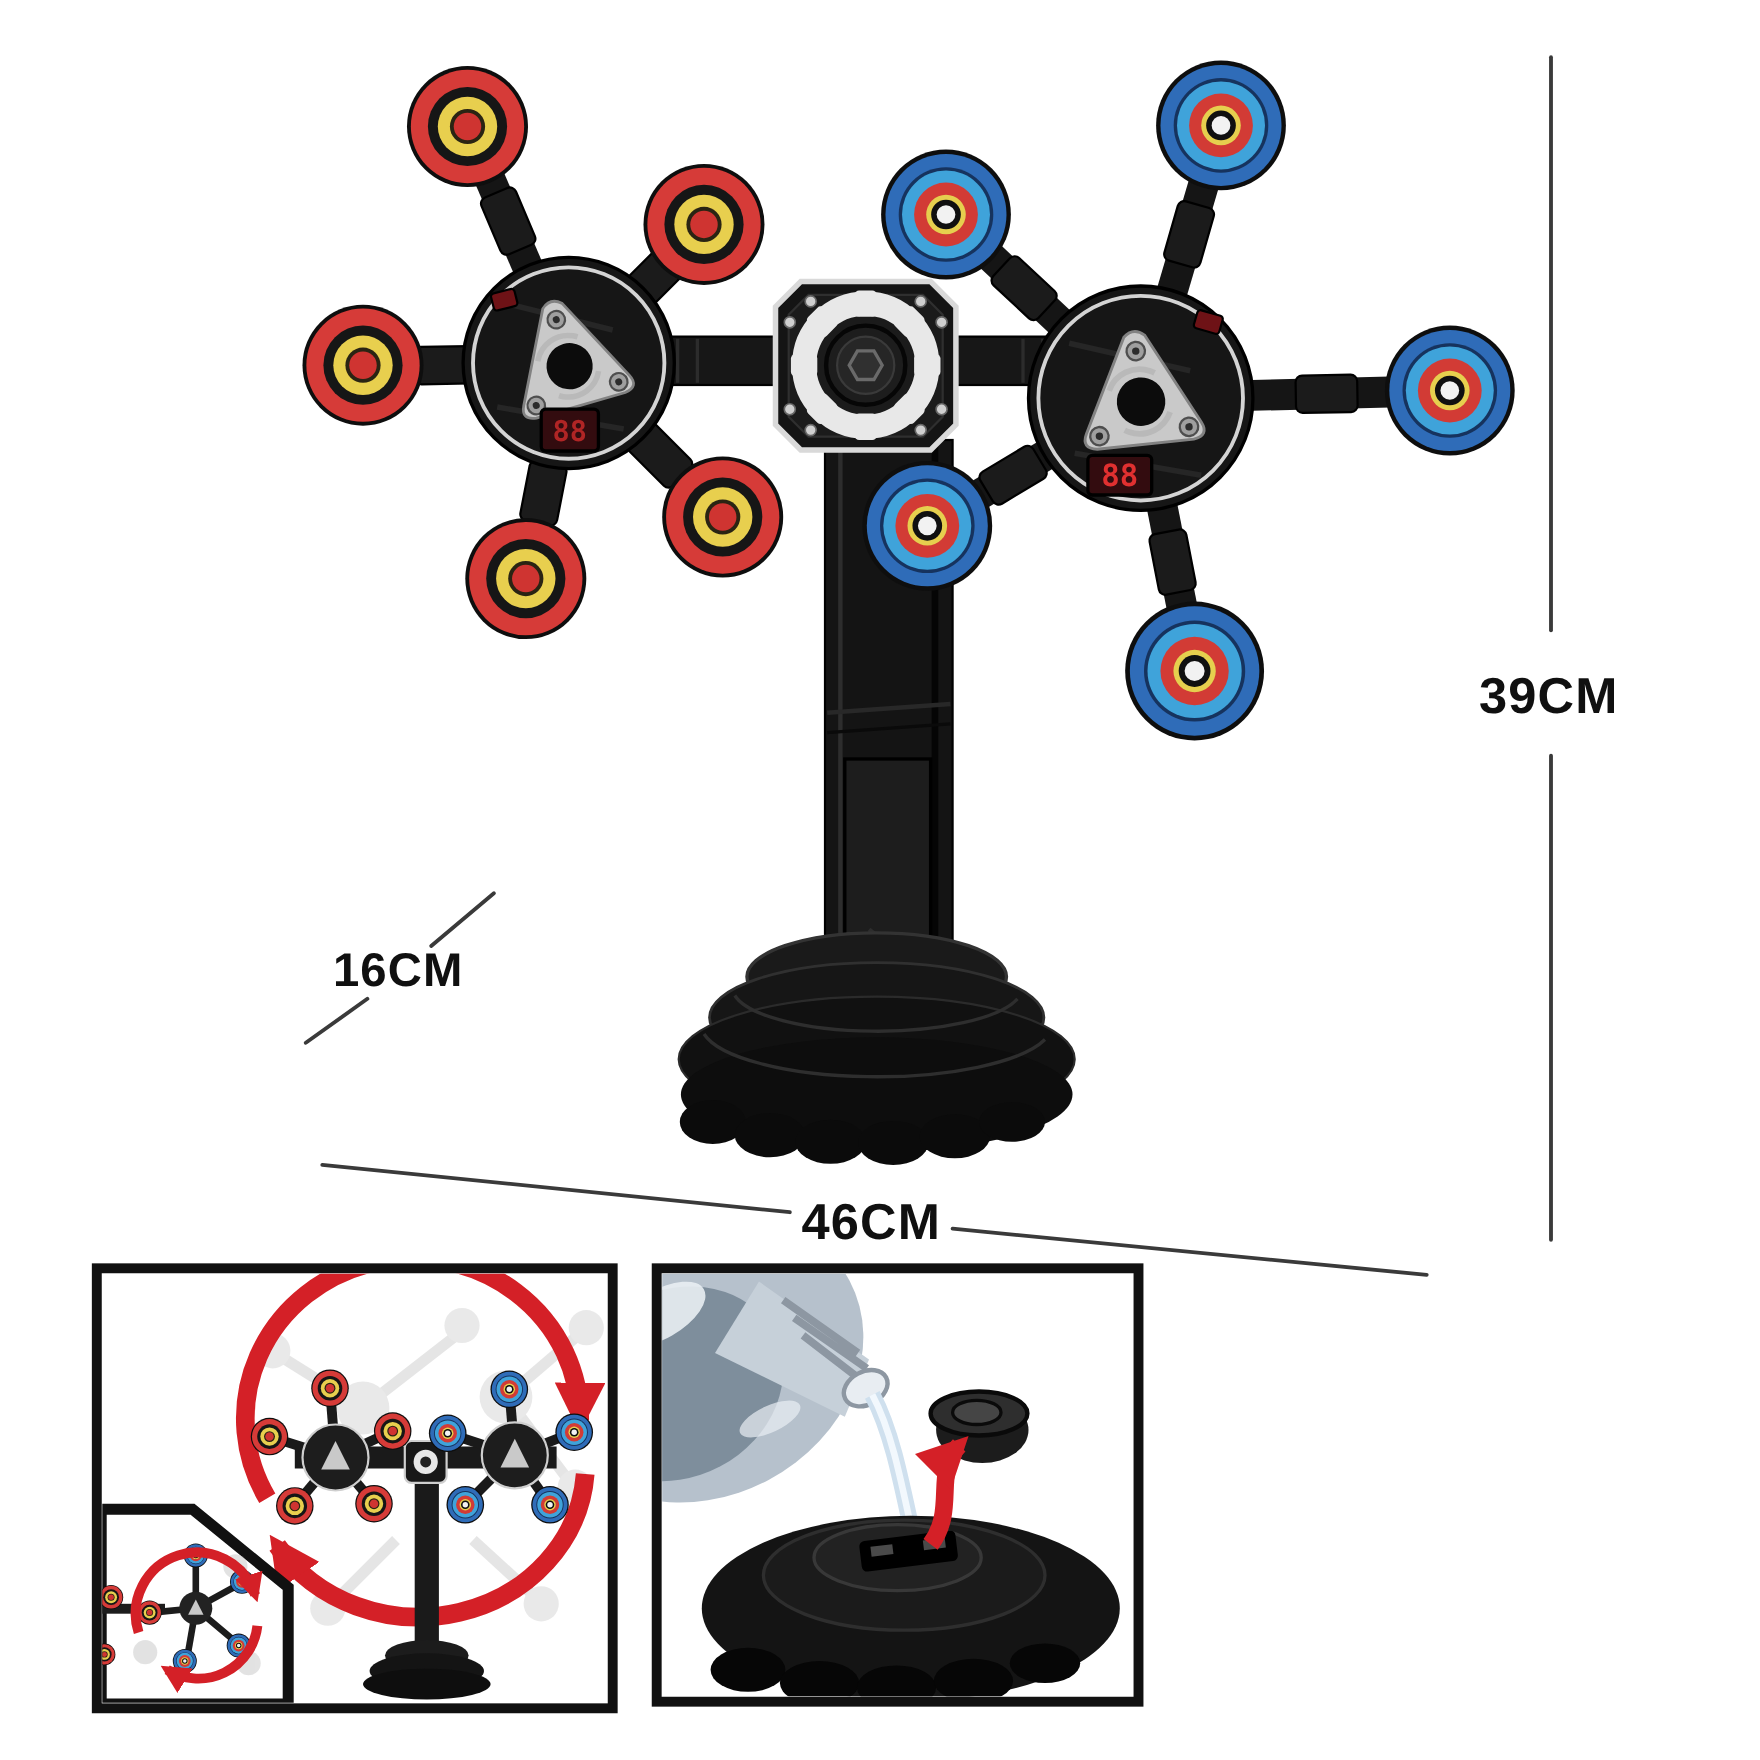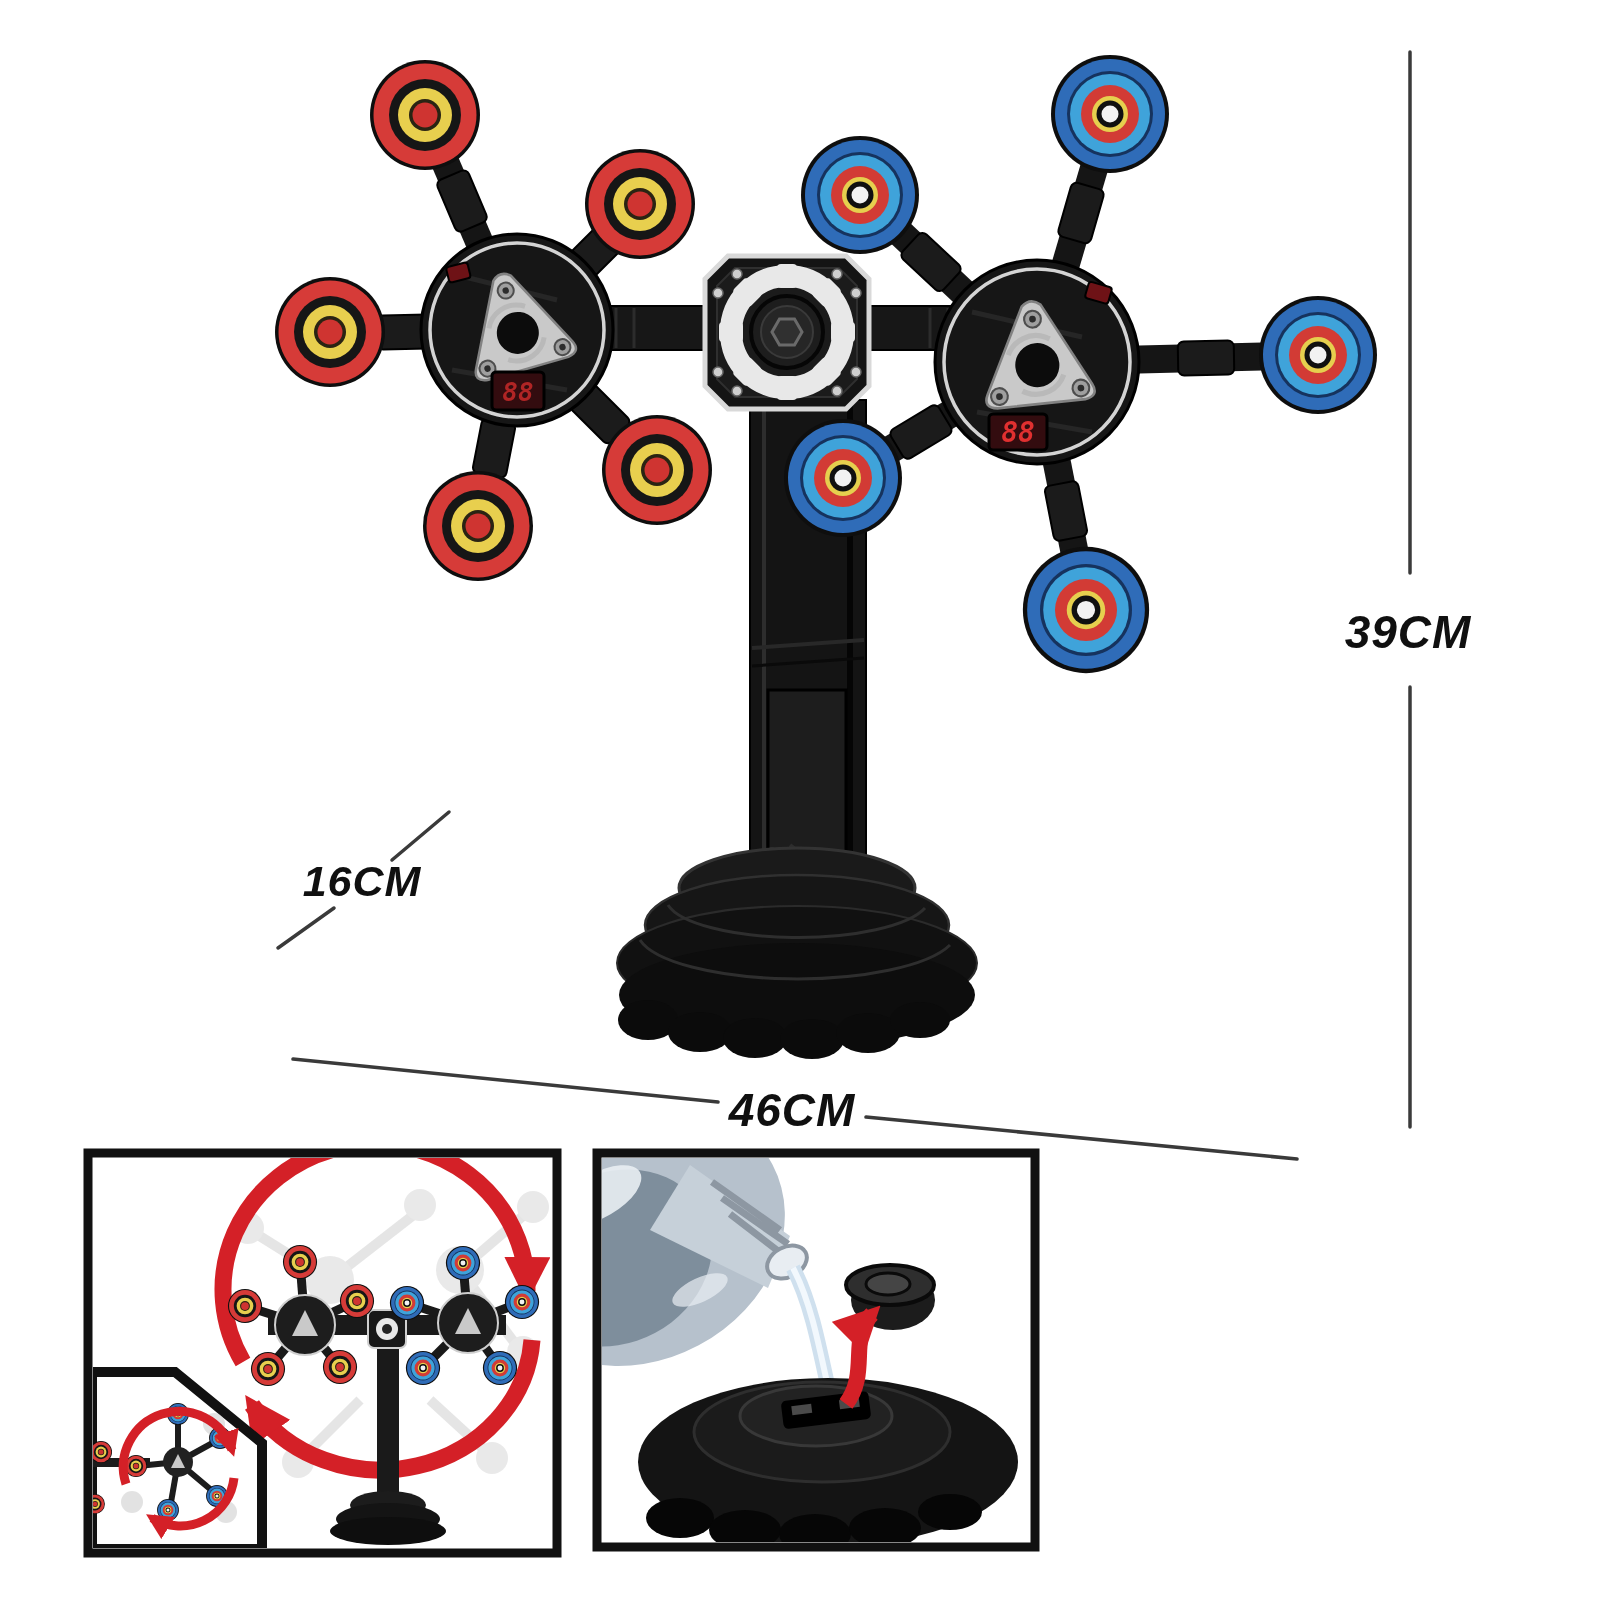--- a/index.html
+++ b/index.html
@@ -1,17 +1,17 @@
 <!DOCTYPE html>
 <html><head>
 <meta charset="utf-8">
 <style>
   html,body{margin:0;padding:0;background:#ffffff;}
   .canvas{position:relative;width:1600px;height:1600px;background:#fff;overflow:hidden;
-          font-family:"Liberation Sans",sans-serif;font-style:italic;}
+          font-family:"Liberation Sans",sans-serif;}
   svg{display:block;}
   text{font-family:"Liberation Sans",sans-serif;}
   .dim-label{font-weight:bold;fill:#101010;letter-spacing:1px;}
   .led{font-family:"DejaVu Sans Mono",monospace;font-weight:bold;}
 </style>
 </head>
 <body>
 
 <div class="canvas">
 <svg width="1600" height="1600" viewBox="0 0 1600 1600">

